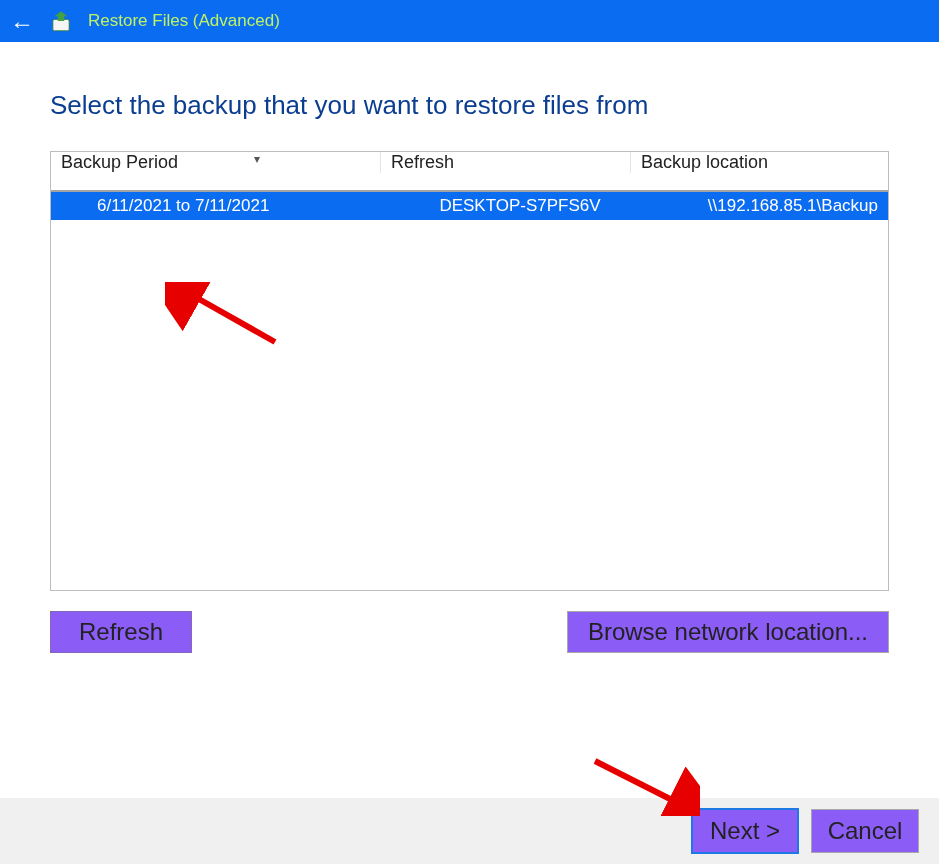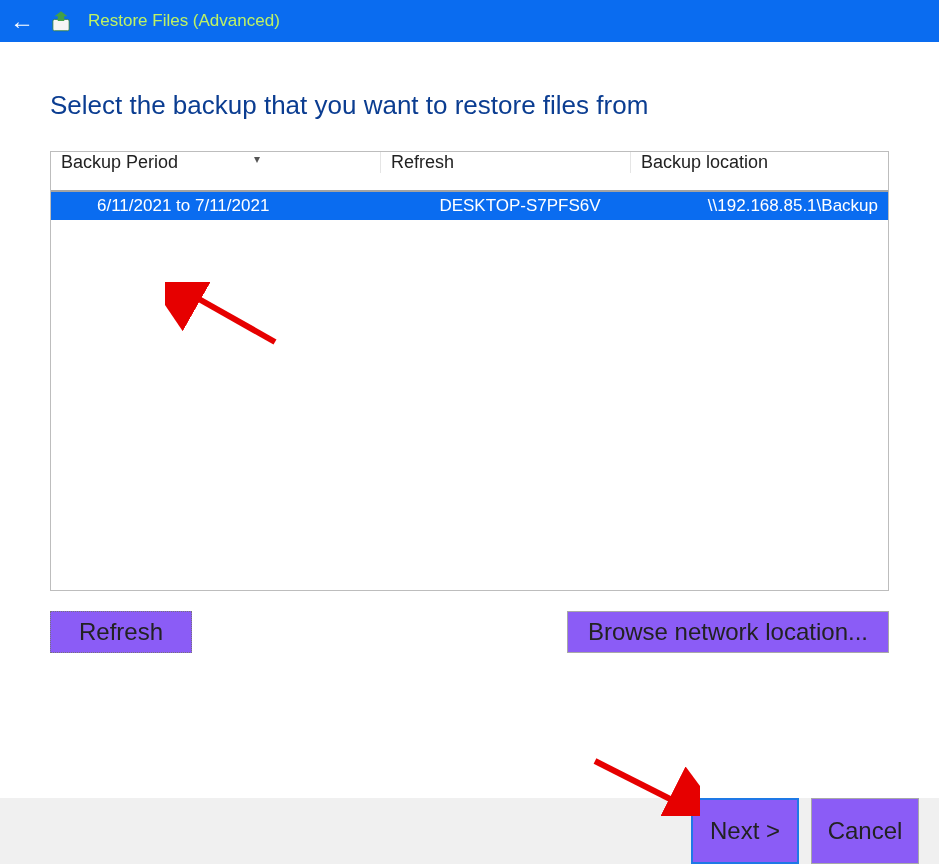--- a/index.html
+++ b/index.html
@@ -116,20 +116,21 @@
       padding: 6px 28px;
     }
     .footer {
       position: absolute;
       bottom: 0;
       left: 0;
       right: 0;
       height: 66px;
       background: #f0f0f0;
       display: flex;
+      align-items: center;
       justify-content: flex-end;
       padding-right: 20px;
       gap: 12px;
     }
     .footer .btn {
       min-width: 108px;
       padding: 7px 0;
       text-align: center;
     }
     .footer .btn.next {

